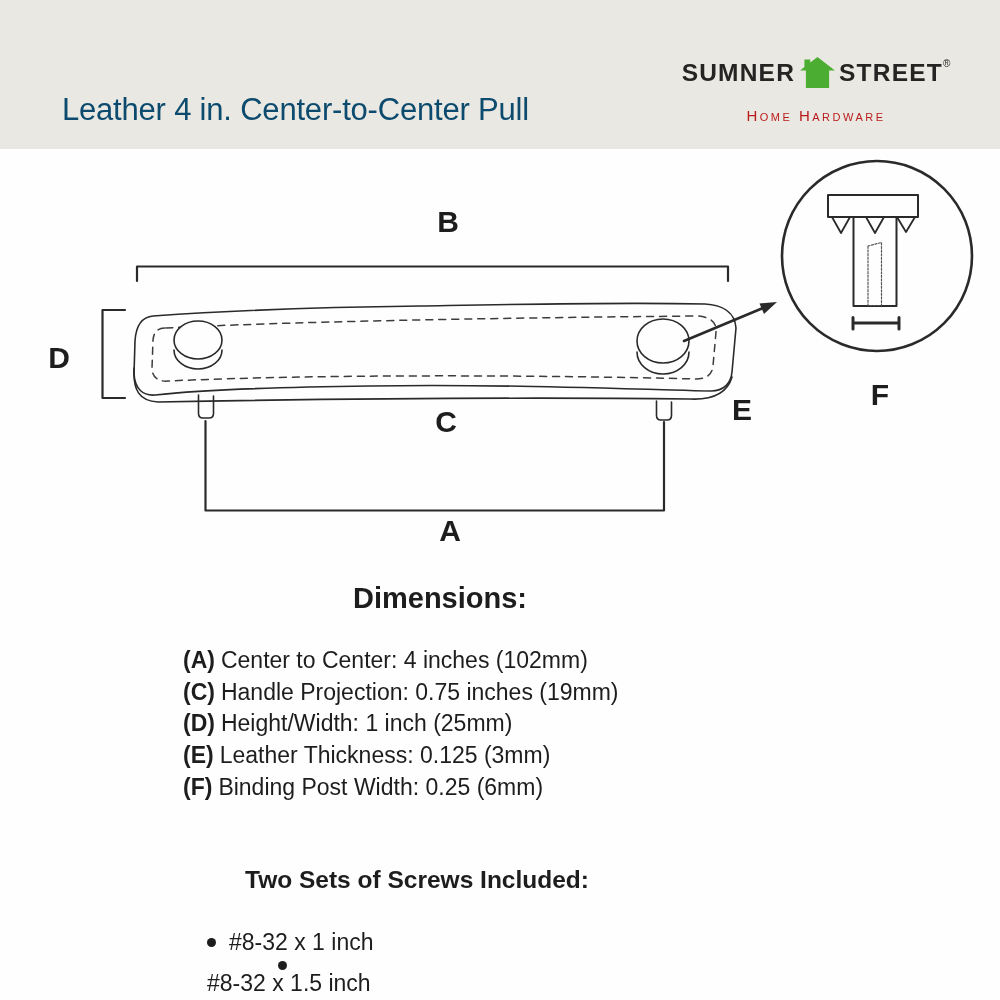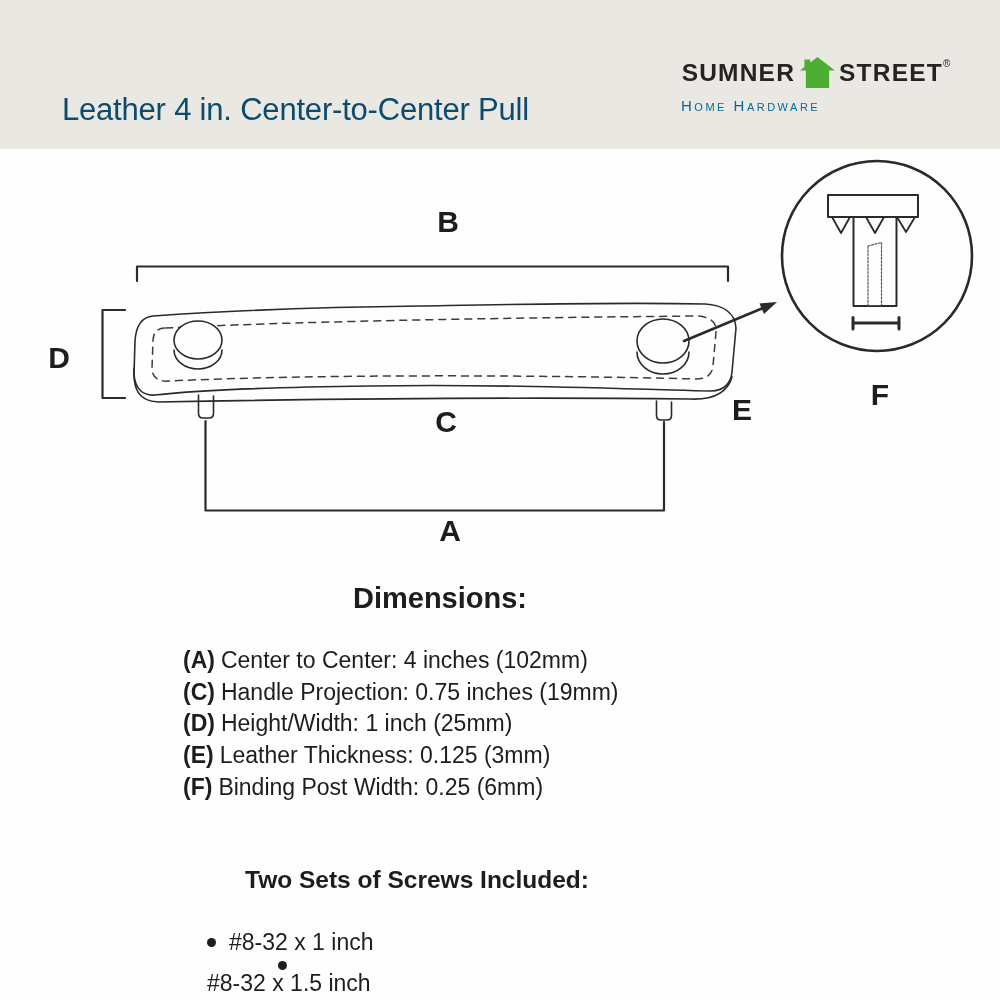--- a/index.html
+++ b/index.html
@@ -3,26 +3,26 @@
 <meta charset="utf-8">
 <style>
   html,body{margin:0;padding:0;background:#ffffff;}
   #page{position:relative;width:1000px;height:1000px;background:#fefefe;overflow:hidden;
         font-family:"Liberation Sans","DejaVu Sans",sans-serif;color:#1d1d1d;}
 
   
   .header-band{position:absolute;left:0;top:0;width:1000px;height:149px;background:#eae8e2;}
   .page-title{position:absolute;left:62px;top:92px;font-size:31px;letter-spacing:-0.2px;color:#0c4a6e;}
 
-  .logo{position:absolute;left:681px;top:57px;width:270px;text-align:left;}
+  .logo{position:absolute;left:681px;top:57px;width:270px;text-align:center;}
   .logo-row{display:flex;align-items:center;justify-content:center;}
   .logo-word{font-size:24.5px;font-weight:700;letter-spacing:1.2px;color:#262423;line-height:1;}
   .logo-house{margin:0 4px 2px 5px;}
   .logo-reg{font-size:10px;color:#262423;align-self:flex-start;margin-top:1px;}
-  .logo-sub{margin-top:8px;font-size:15px;letter-spacing:2.5px;color:#0369a1;
+  .logo-sub{margin-top:18px;font-size:15px;letter-spacing:2.5px;color:#b91c1c;
             font-variant:small-caps;line-height:1;}
 
   
   .diagram-svg{position:absolute;left:0;top:0;width:1000px;height:1000px;}
   .diagram-svg text{font-family:"Liberation Sans","DejaVu Sans",sans-serif;font-weight:700;
                     font-size:30px;fill:#1d1d1d;text-anchor:middle;}
 
   
   .dims-heading{position:absolute;left:440px;top:582px;transform:translateX(-50%);
                 font-size:29px;font-weight:700;white-space:nowrap;}

